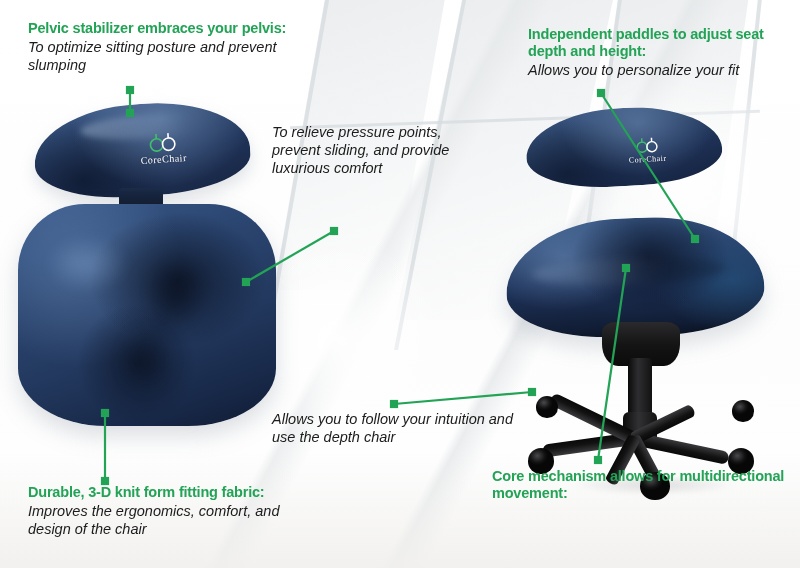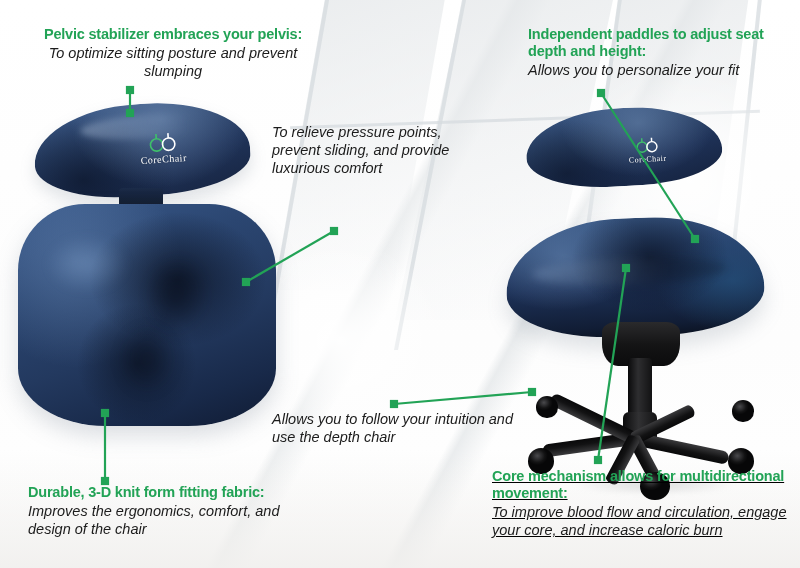--- a/index.html
+++ b/index.html
@@ -213,26 +213,26 @@
     letter-spacing: -.2px;
   }
   .callout .c-body {
     color: #1c1c1c;
     font-style: italic;
     font-size: 14.5px;
     line-height: 18px;
     margin: 0;
   }
 
-  #callout-pelvic   { left: 28px;  top: 26px;  width: 290px; text-align: center; }
+  #callout-pelvic   { left: 28px;  top: 20px;  width: 290px; }
   #callout-sculpted { left: 272px; top: 123px; width: 215px; }
   #callout-paddles  { left: 528px; top: 26px;  width: 250px; }
   #callout-treaded  { left: 272px; top: 410px; width: 255px; }
   #callout-fabric   { left: 28px;  top: 484px; width: 262px; }
-  #callout-core     { left: 492px; top: 468px; width: 300px; text-decoration: underline; }
+  #callout-core     { left: 492px; top: 468px; width: 300px; }
 </style>
 </head>
 <body>
 
 <div id="stage">
 
   <div class="bg">
     <div class="bg-pane" style="left:300px;top:-10px;width:120px;height:300px;transform:skewX(-10deg);"></div>
     <div class="bg-pane" style="left:430px;top:-10px;width:150px;height:330px;transform:skewX(-12deg);"></div>
     <div class="bg-pane" style="left:600px;top:-10px;width:130px;height:280px;transform:skewX(-8deg);"></div>
@@ -348,16 +348,15 @@
     <p class="c-body">Allows you to follow your intuition and use the depth chair</p>
   </div>
 
   <div id="callout-fabric" class="callout">
     <p class="c-title">Durable, 3-D knit form fitting fabric:</p>
     <p class="c-body">Improves the ergonomics, comfort, and design of the chair</p>
   </div>
 
   <div id="callout-core" class="callout">
     <p class="c-title">Core mechanism allows for multidirectional movement:</p>
-    <p class="c-body">To improve blood flow and circulation, engage your core, and increase caloric burn</p>
   </div>
 
 </div>
 
 </body></html>

